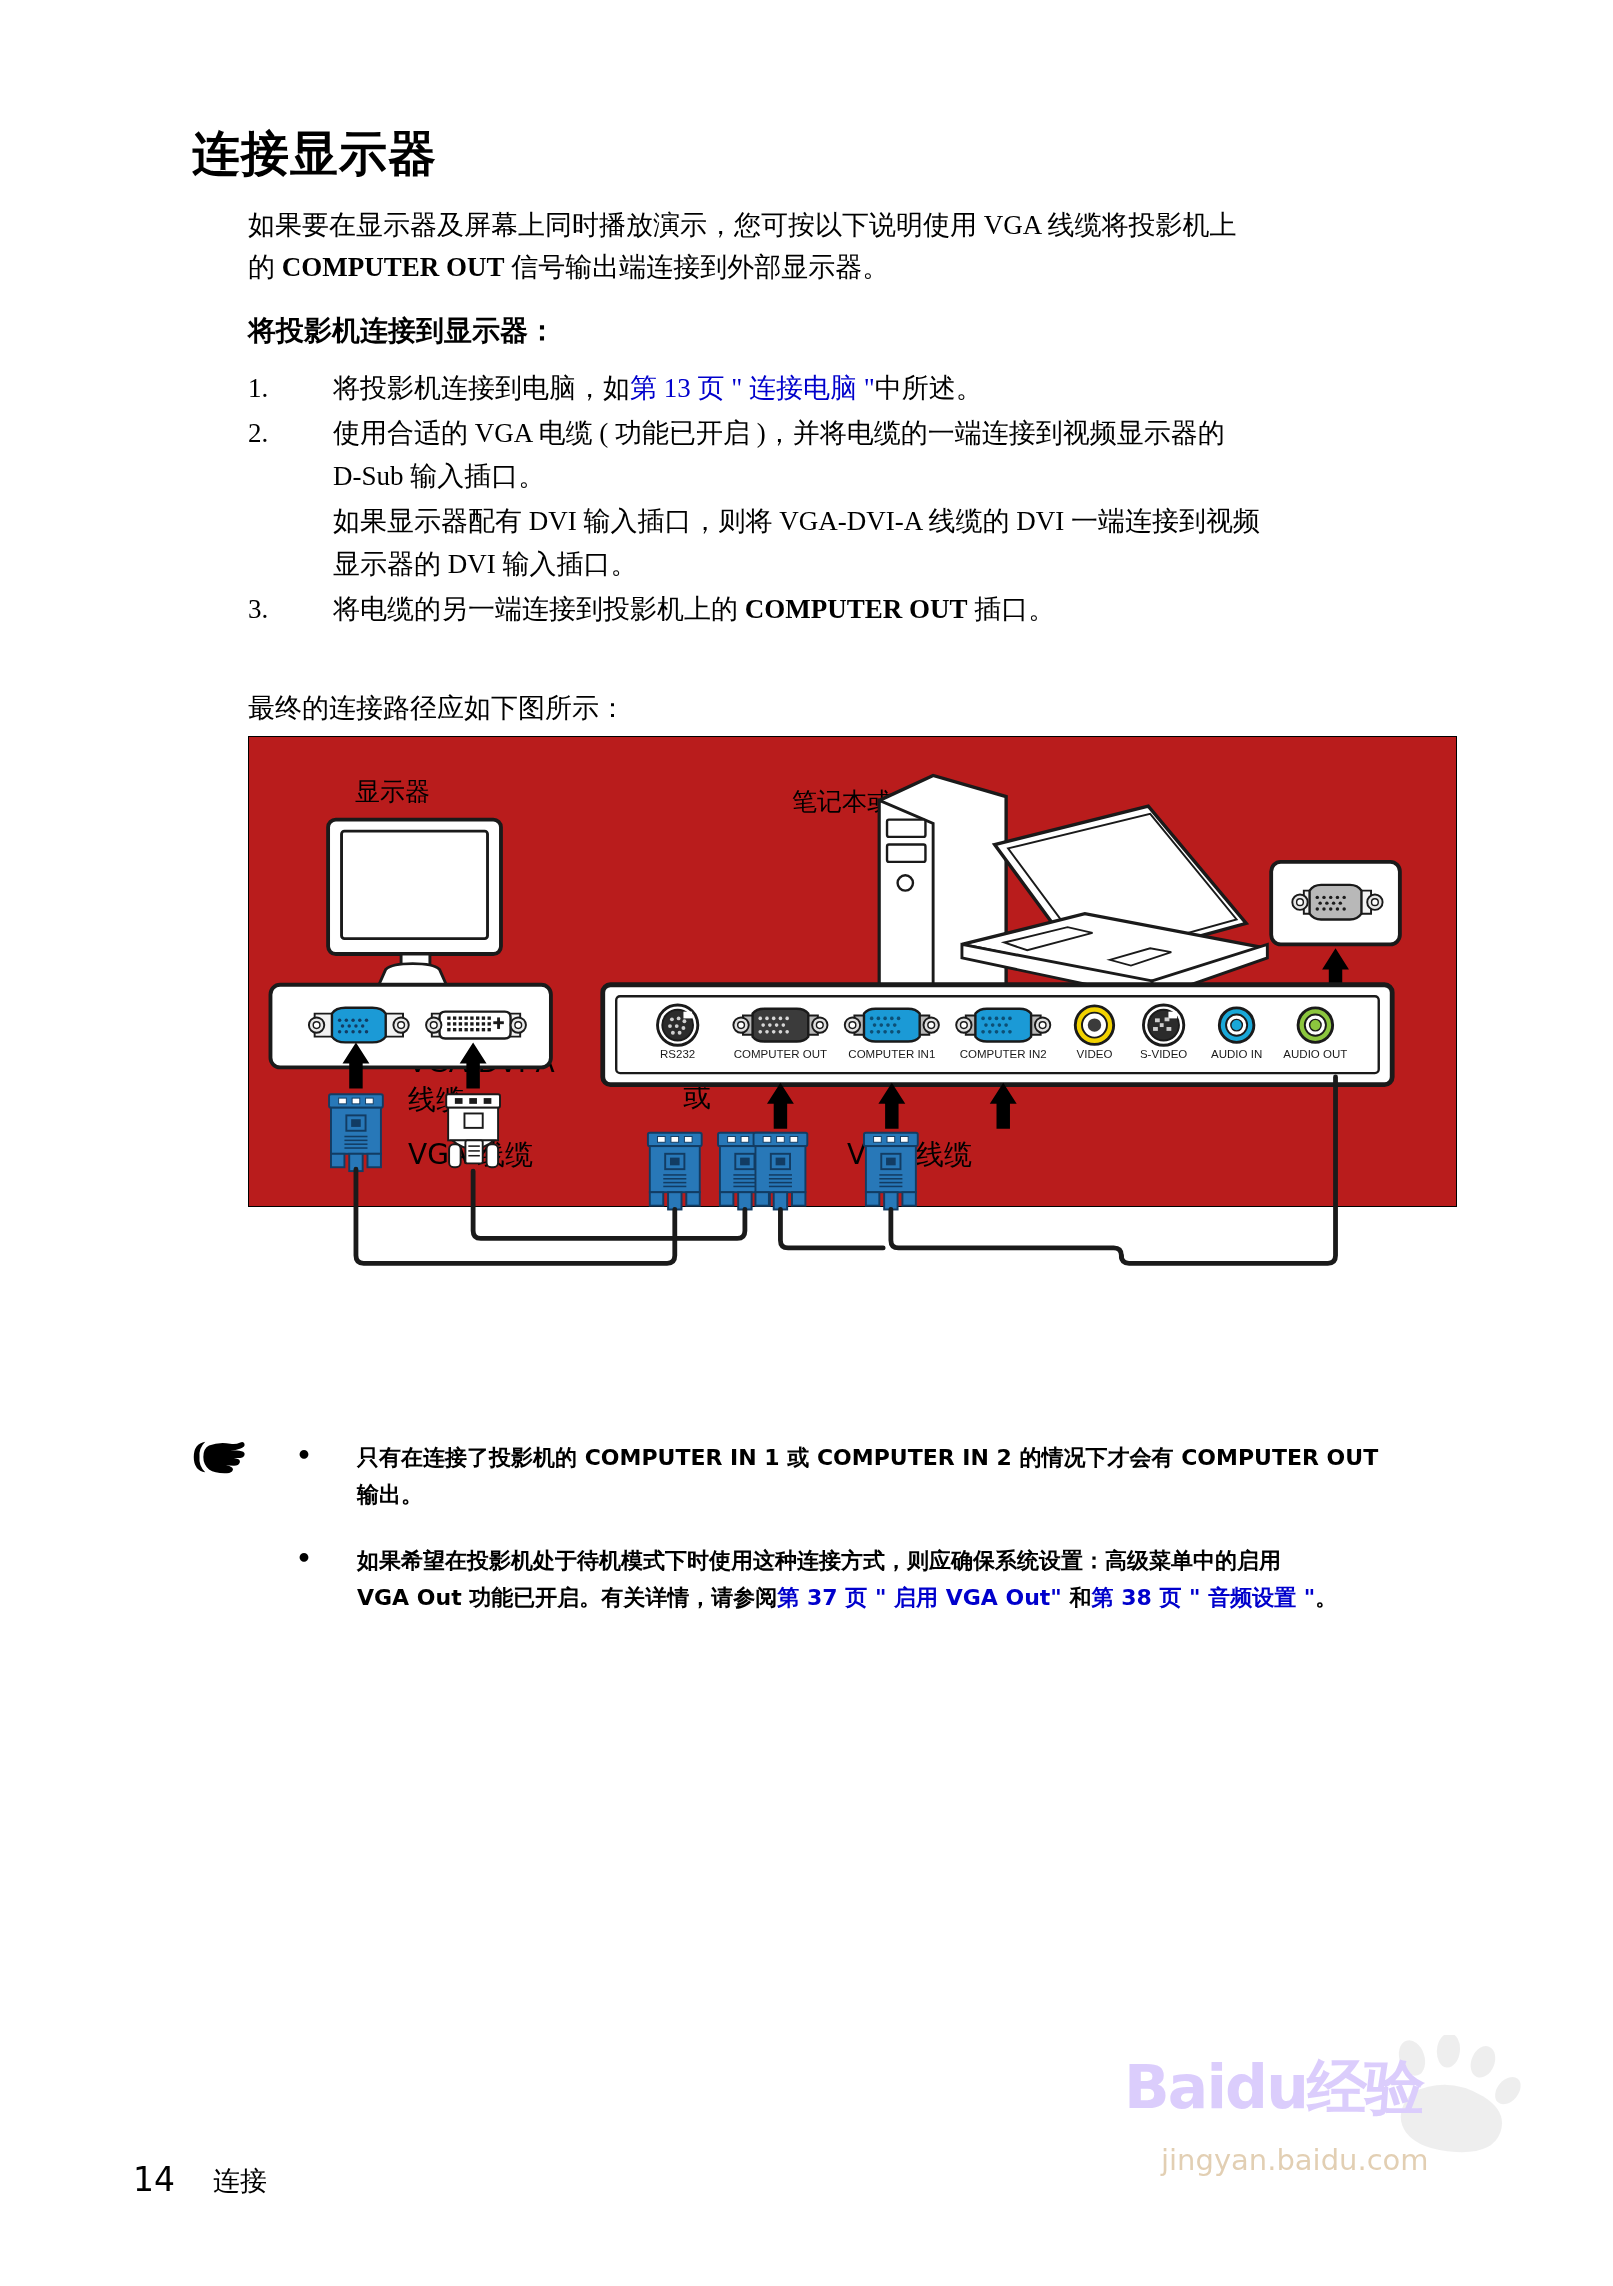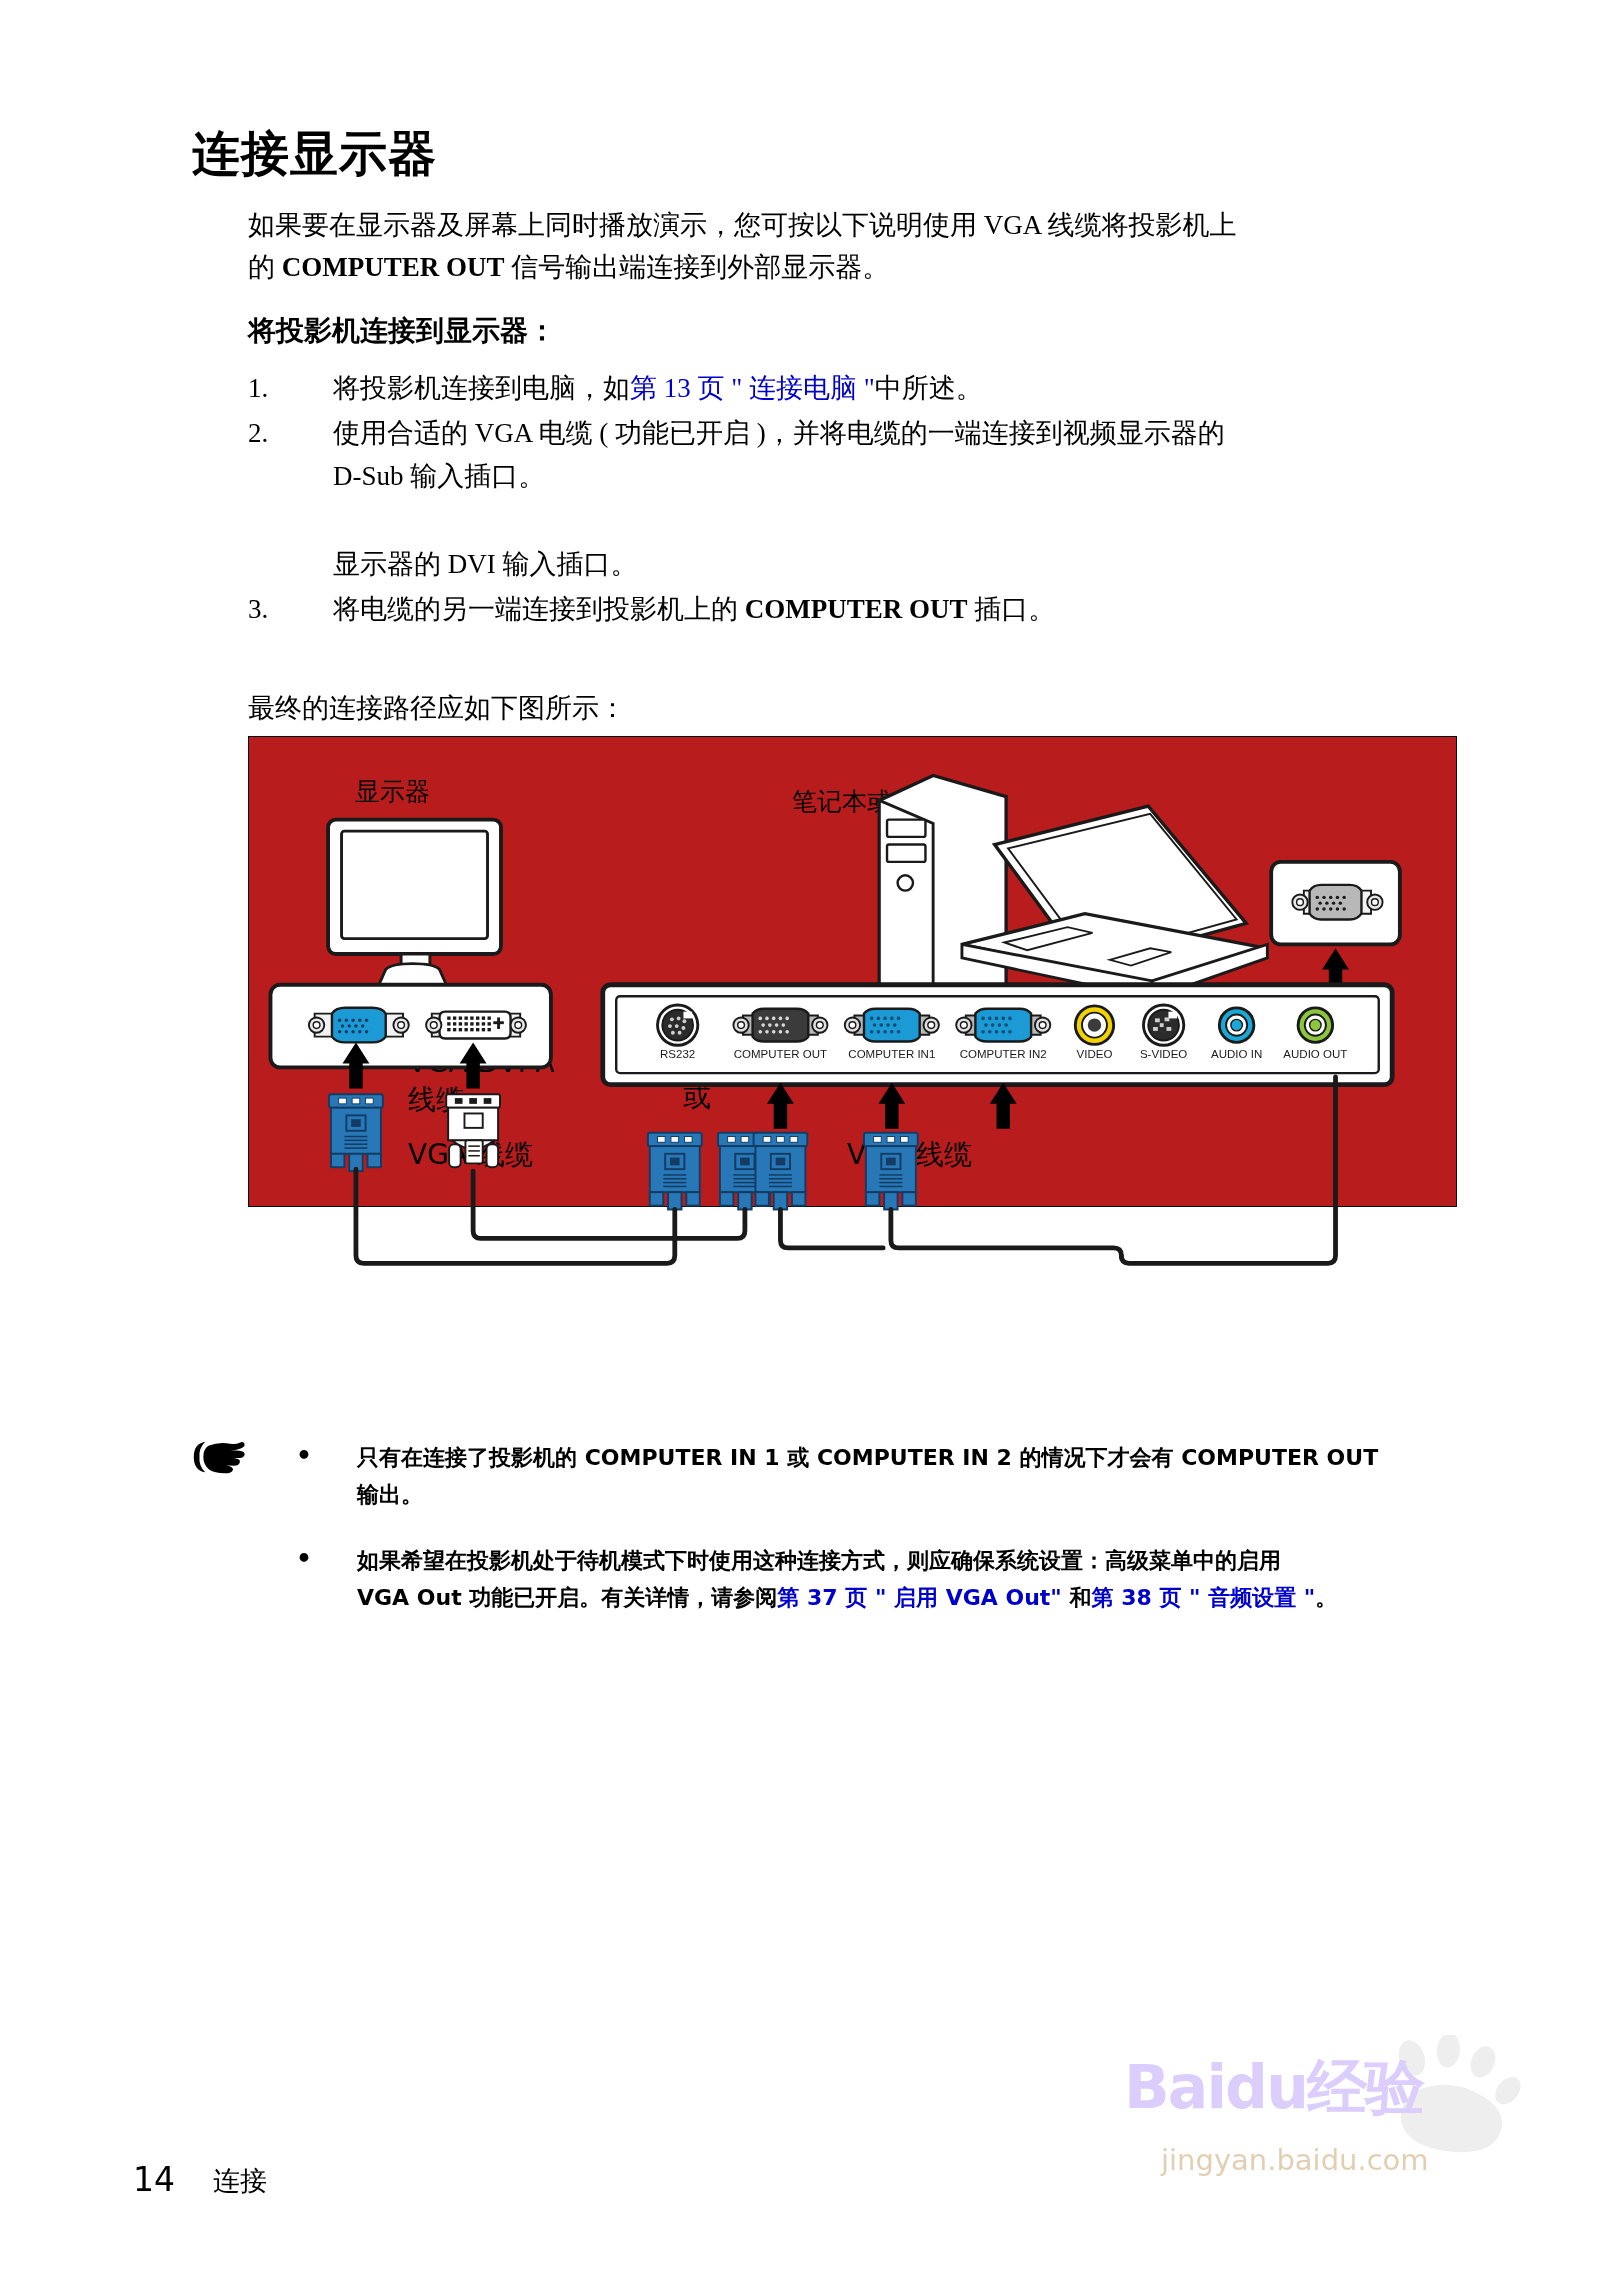--- a/index.html
+++ b/index.html
@@ -201,21 +201,21 @@
       <span>将投影机连接到电脑，如</span><span class="link">第 13 页 " 连接电脑 "</span><span>中所述。</span>
     </div>
 
     <div class="step">
       <span class="num">2.</span>
       <span>使用合适的 VGA 电缆 ( 功能已开启 )，并将电缆的一端连接到视频显示器的</span><br>
       <span>D-Sub 输入插口。</span>
     </div>
 
     <div class="substep">
-      <br>
+      <span>如果显示器配有 DVI 输入插口，则将 VGA-DVI-A 线缆的 DVI 一端连接到视频</span><br>
       <span>显示器的 DVI 输入插口。</span>
     </div>
 
     <div class="step">
       <span class="num">3.</span>
       <span>将电缆的另一端连接到投影机上的 </span><span class="b">COMPUTER OUT</span><span> 插口。</span>
     </div>
 
   </div>
 

